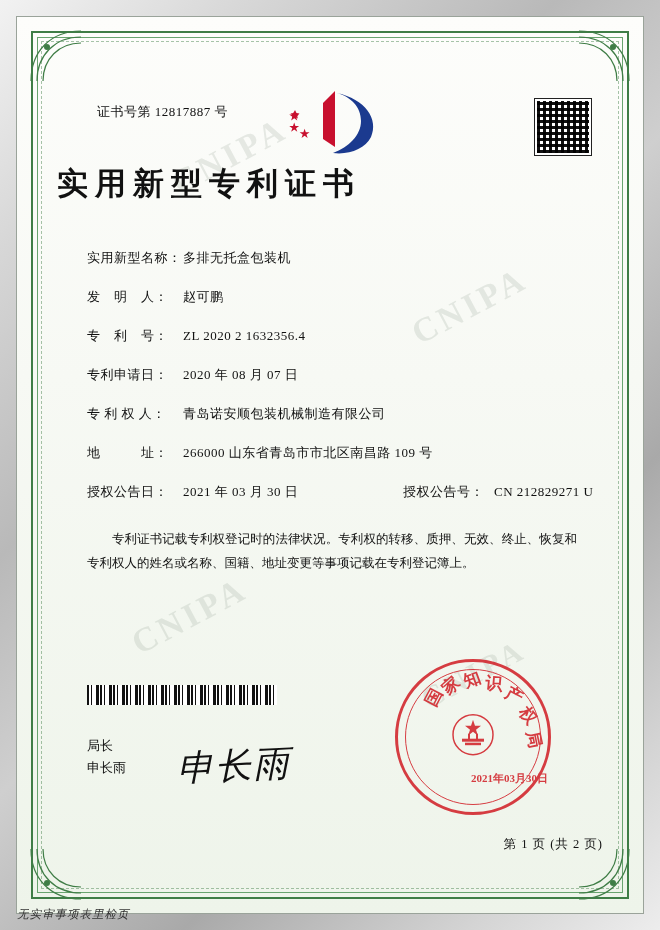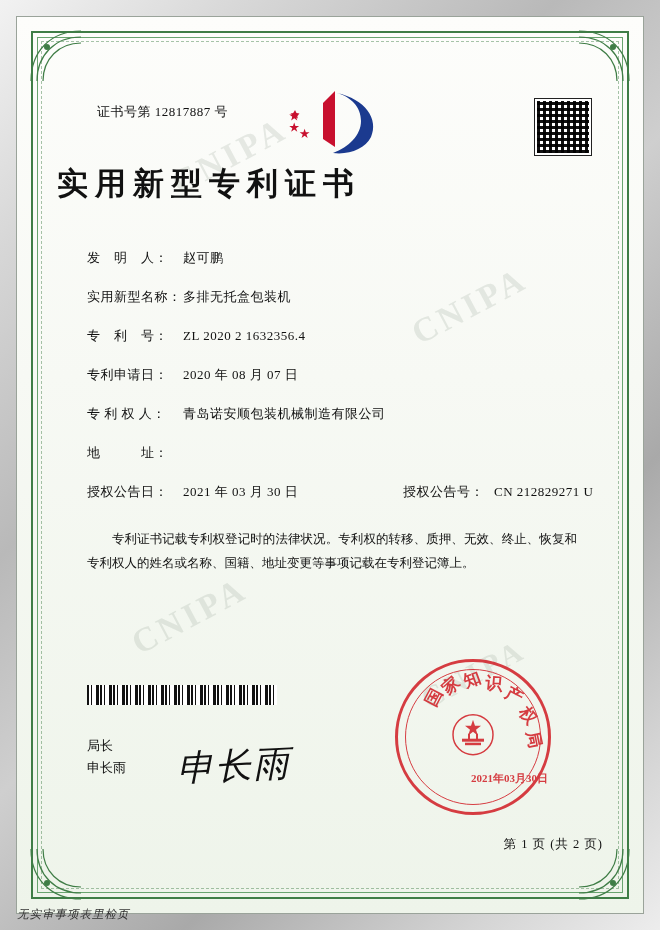--- a/index.html
+++ b/index.html
@@ -335,41 +335,42 @@
       </div>
 
       <div class="qr"></div>
 
       <div class="cert-no">证书号第 12817887 号</div>
 
       <div class="title">实用新型专利证书</div>
 
       <div class="fields">
         <div class="field-row">
+          <span class="field-label">实用新型名称：</span>
+          <span class="field-value">多排无托盒包装机</span>
+        </div>
+        <div class="field-row">
           <span class="field-label">发　明　人：</span>
           <span class="field-value">赵可鹏</span>
         </div>
         <div class="field-row">
-          <span class="field-label">实用新型名称：</span>
-          <span class="field-value">多排无托盒包装机</span>
-        </div>
-        <div class="field-row">
           <span class="field-label">专　利　号：</span>
           <span class="field-value">ZL 2020 2 1632356.4</span>
         </div>
         <div class="field-row">
           <span class="field-label">专利申请日：</span>
           <span class="field-value">2020 年 08 月 07 日</span>
         </div>
         <div class="field-row">
           <span class="field-label">专 利 权 人：</span>
           <span class="field-value">青岛诺安顺包装机械制造有限公司</span>
         </div>
         <div class="field-row">
           <span class="field-label">地　　　址：</span>
+          <span class="field-value">266000  山东省青岛市市北区南昌路 109 号</span>
         </div>
         <div class="field-row two-col">
           <span class="field-label">授权公告日：</span>
           <span class="field-value">2021 年 03 月 30 日</span>
           <span class="sub-label">授权公告号：</span>
           <span class="sub-value">CN 212829271 U</span>
         </div>
       </div>
 
       <div class="legal">

